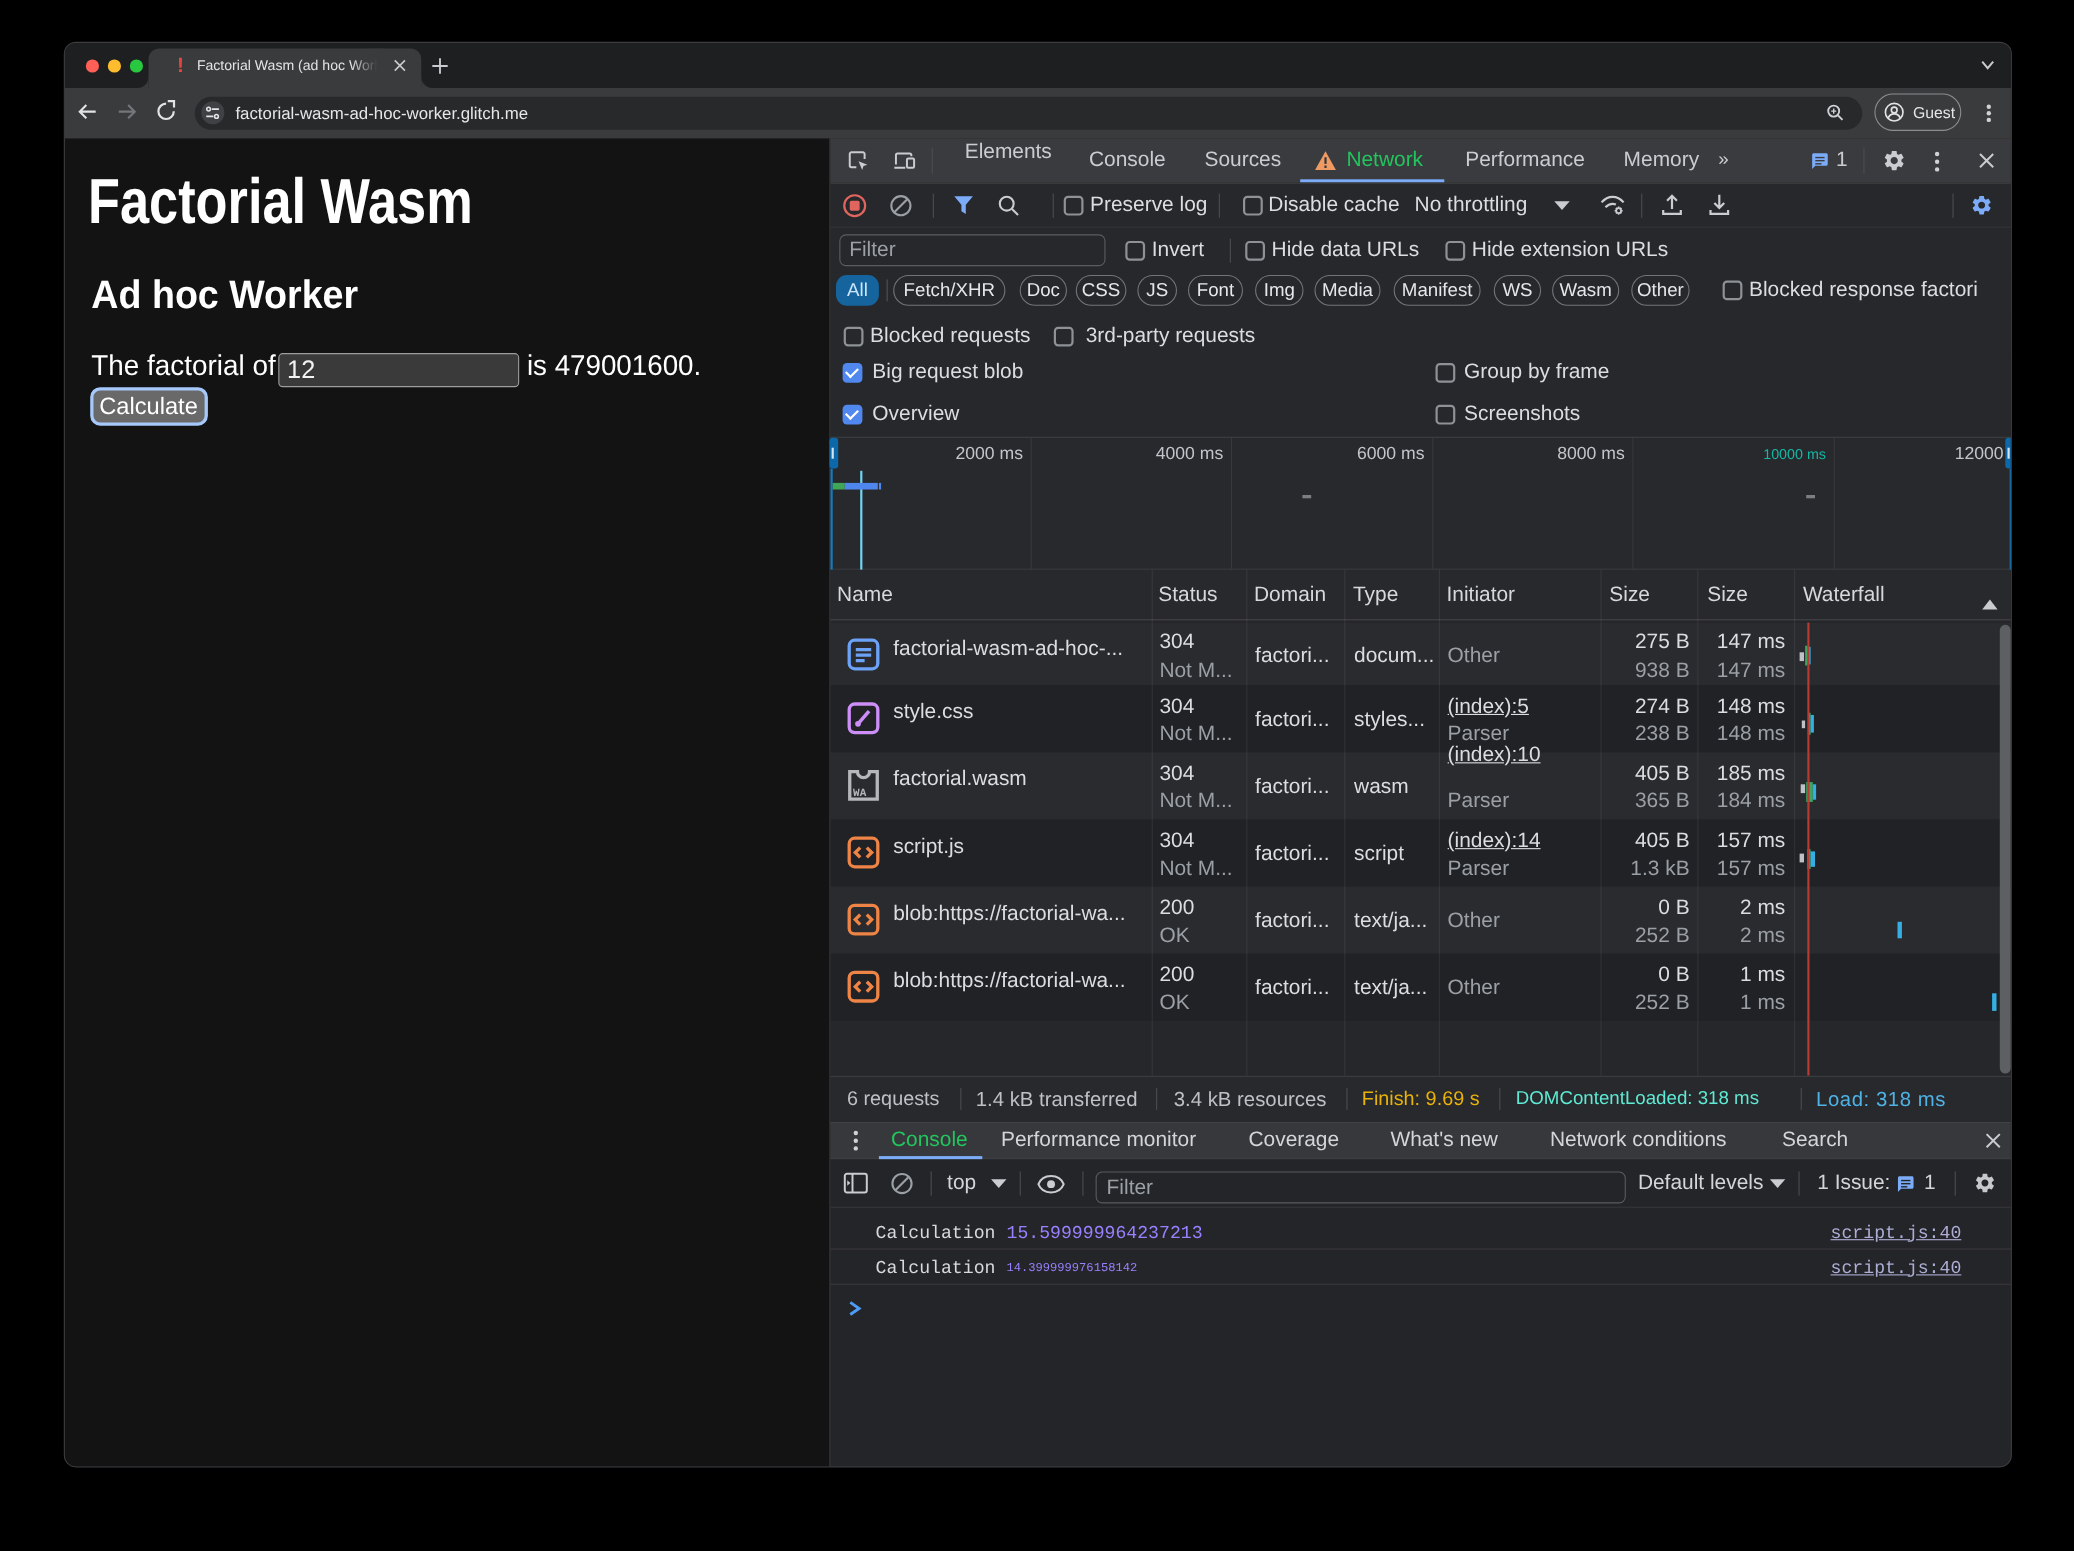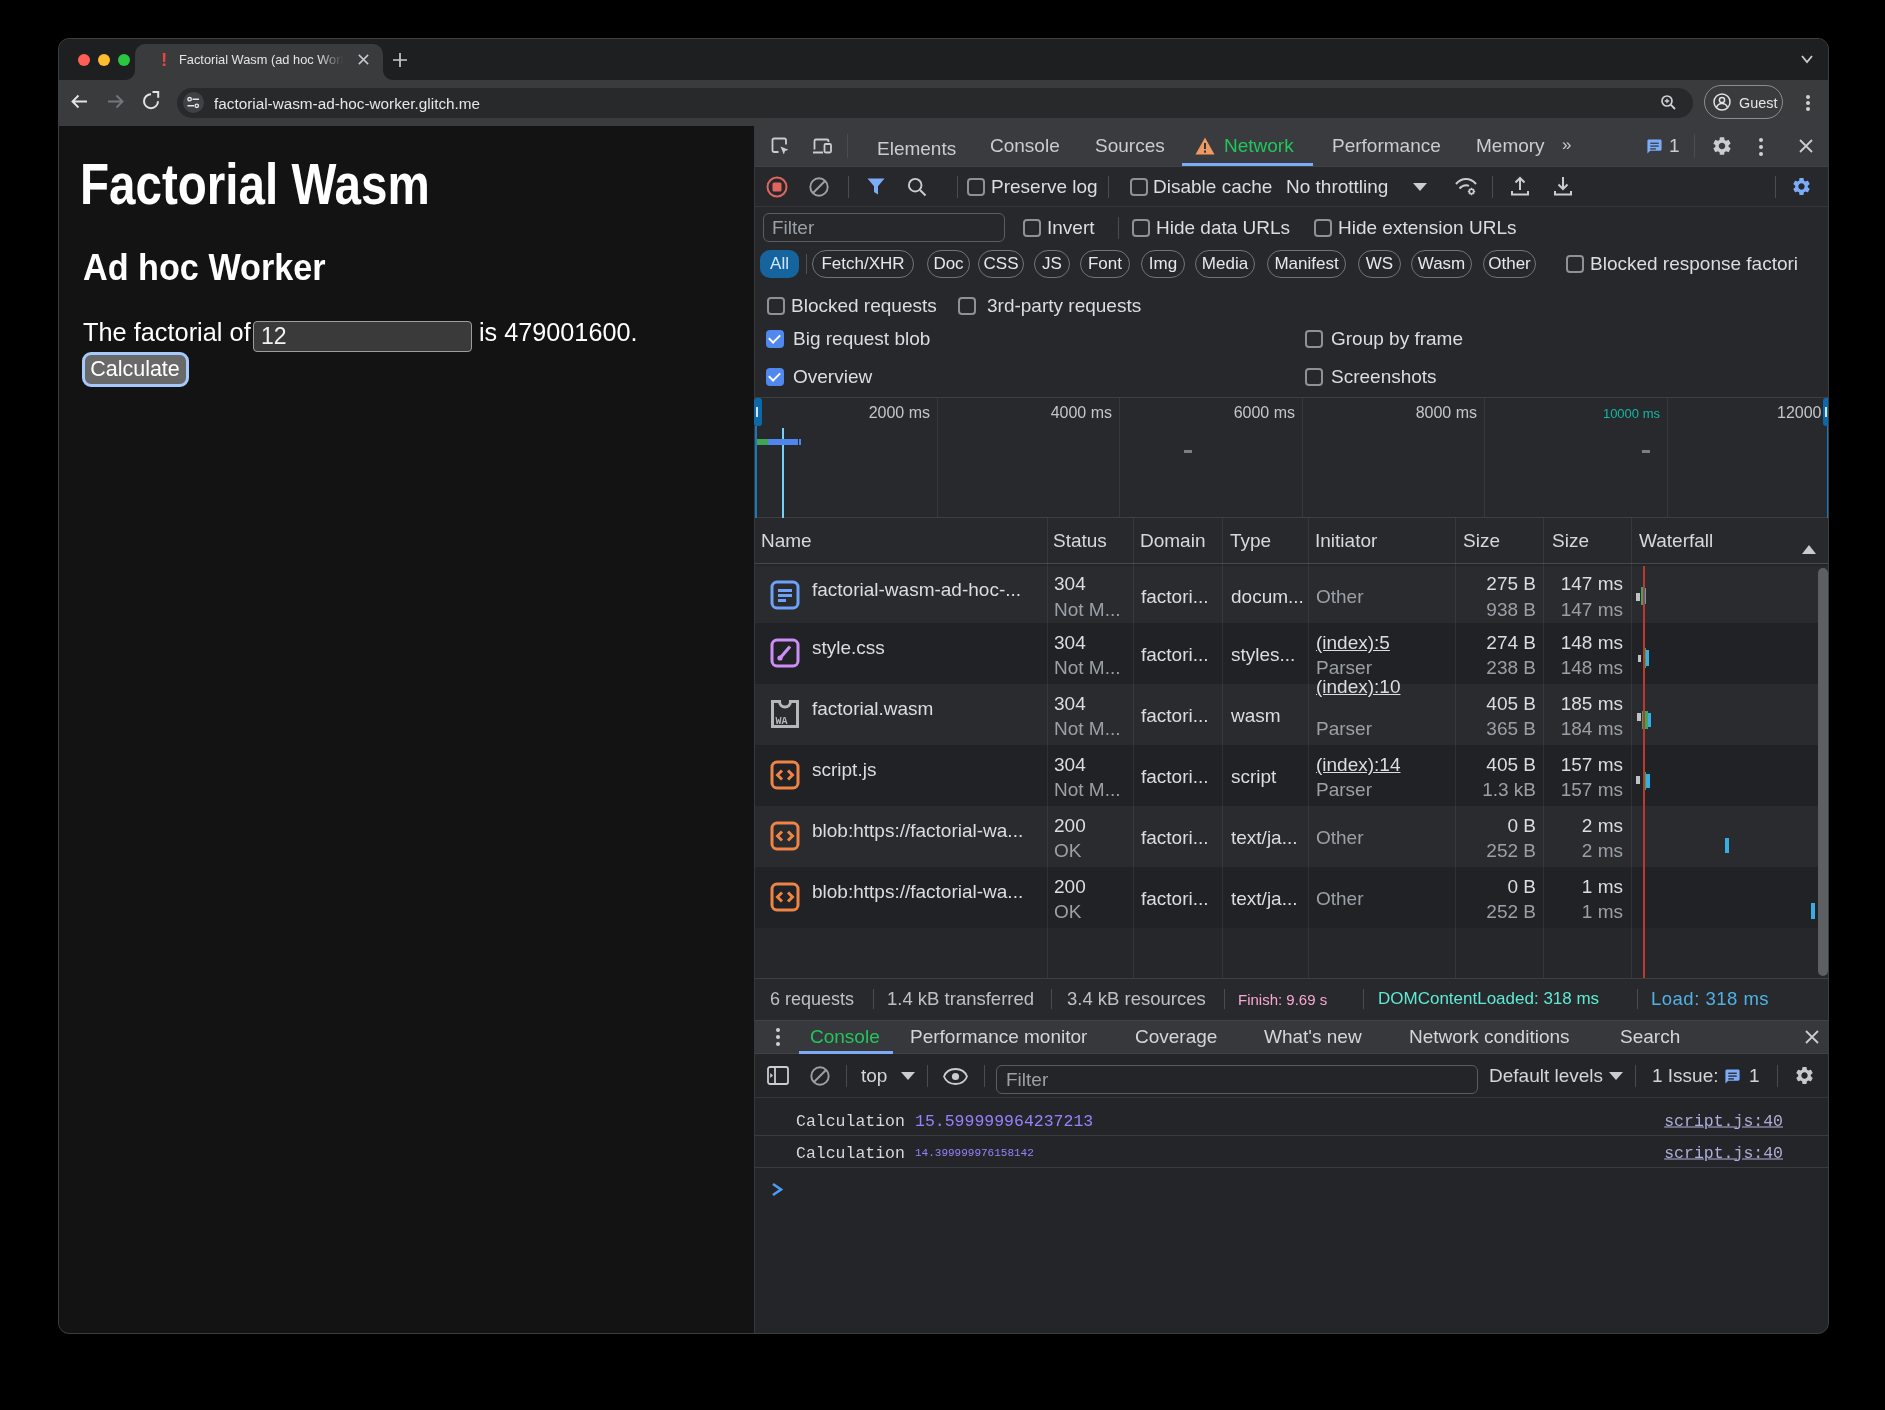--- a/index.html
+++ b/index.html
@@ -91,21 +91,21 @@
 <svg style="left:711px;top:97px" width="20" height="20" viewBox="0 0 20 20">
       <path d="M16 8.5 V4 A1.5 1.5 0 0 0 14.5 2.5 H4 A1.5 1.5 0 0 0 2.5 4 V14.5 A1.5 1.5 0 0 0 4 16 H8.5" fill="none" stroke="#c9ccd1" stroke-width="1.8"></path>
       <path d="M10.5 10.5 L18.5 13.8 L15 15 L13.8 18.5 Z" fill="#c9ccd1"></path>
     </svg>
 <svg style="left:752px;top:97px" width="21" height="20" viewBox="0 0 21 20">
       <path d="M2 16.5 H12" stroke="#c9ccd1" stroke-width="1.8"></path>
       <path d="M3.5 13.5 V5 A1.5 1.5 0 0 1 5 3.5 H16 A1.5 1.5 0 0 1 17.5 5 V6" fill="none" stroke="#c9ccd1" stroke-width="1.8"></path>
       <rect x="13.5" y="8" width="6.5" height="8.5" rx="1.2" fill="none" stroke="#c9ccd1" stroke-width="1.8"></rect>
     </svg>
 <div class="vs" style="left:788px;top:95px;height:24px"></div>
-<div class="t" style="left:818px;top:110px;color:#c9ccd1">Elements</div>
+<div class="t" style="left:818px;top:100px;color:#c9ccd1">Elements</div>
 <div class="t" style="left:931px;top:107px;color:#c9ccd1">Console</div>
 <div class="t" style="left:1036px;top:107px;color:#c9ccd1">Sources</div>
 <svg style="left:1136px;top:98px" width="20" height="18" viewBox="0 0 20 18">
       <path d="M10 0.5 L19.5 17.5 H0.5 Z" fill="#ee9a62"></path>
       <rect x="9" y="6" width="2" height="6" fill="#35363a"></rect>
       <rect x="9" y="13.5" width="2" height="2.2" fill="#35363a"></rect>
     </svg>
 <div class="t b" style="left:1165px;top:107px">Network</div>
 <div class="a" style="left:1123px;top:124px;width:131px;height:3px;background:#7cacf8"></div>
 <div class="t" style="left:1273px;top:107px;color:#c9ccd1">Performance</div>
@@ -364,21 +364,21 @@
 <div class="a" style="left:1752px;top:864px;width:4px;height:16px;background:#35aee4"></div>
 <div class="a" style="left:1584px;top:527px;width:2px;height:412px;background:#b93a31"></div>
 <div class="a" style="left:1759px;top:529px;width:10px;height:408px;background:#5d5f62;border-radius:5px"></div>
 <div class="a" style="left:696px;top:939px;width:1075px;height:42px;background:#28292c;border-top:1px solid #3e3f43"></div>
 <div class="t" style="left:711px;top:960px;font-size:18px;color:#bdc0c5">6 requests</div>
 <div class="vs" style="left:814px;top:950px;height:20px"></div>
 <div class="t" style="left:828px;top:960px;font-size:18.5px;color:#bdc0c5">1.4 kB transferred</div>
 <div class="vs" style="left:992px;top:950px;height:20px"></div>
 <div class="t" style="left:1008px;top:960px;font-size:18.5px;color:#bdc0c5">3.4 kB resources</div>
 <div class="vs" style="left:1165px;top:950px;height:20px"></div>
-<div class="t" style="left:1179px;top:960px;font-size:15px;color:#f9a8d4">Finish: 9.69 s</div>
+<div class="t" style="left:1179px;top:960px;font-size:18px;color:#eab308">Finish: 9.69 s</div>
 <div class="vs" style="left:1304px;top:950px;height:20px"></div>
 <div class="t" style="left:1319px;top:960px;font-size:17px;color:#5eead4">DOMContentLoaded: 318 ms</div>
 <div class="vs" style="left:1578px;top:950px;height:20px"></div>
 <div class="t" style="left:1592px;top:960px;font-size:18.5px;color:#4fb2e5;letter-spacing:0.5px">Load: 318 ms</div>
 <div class="a" style="left:696px;top:981px;width:1075px;height:34px;background:#37383b;border-top:1px solid #414245;border-bottom:1px solid #414245"></div>
 <div class="dot" style="left:717px;top:989px;width:3.5px;height:3.5px"></div>
 <div class="dot" style="left:717px;top:996px;width:3.5px;height:3.5px"></div>
 <div class="dot" style="left:717px;top:1003px;width:3.5px;height:3.5px"></div>
 <div class="t b" style="left:751px;top:998px">Console</div>
 <div class="a" style="left:740px;top:1012px;width:94px;height:3px;background:#7cacf8"></div>

